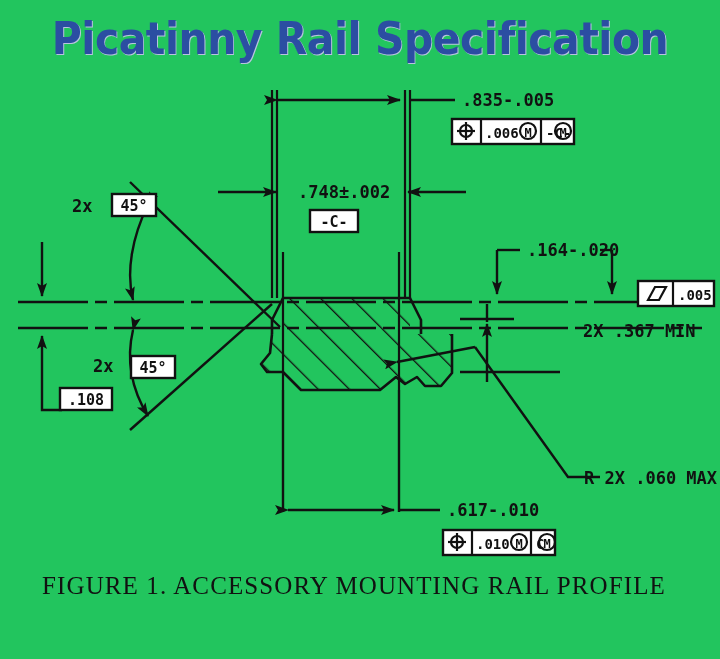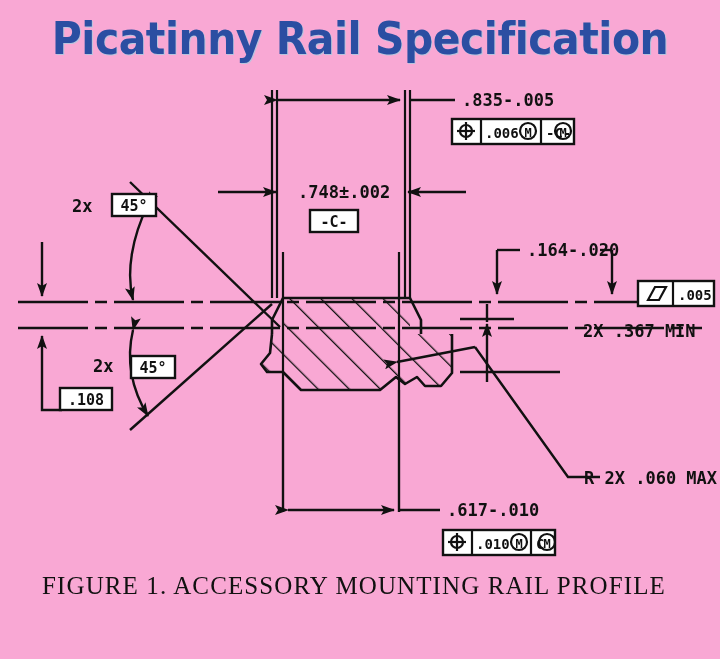--- a/index.html
+++ b/index.html
@@ -4,21 +4,21 @@
 <style>
   html, body {
     margin: 0;
     padding: 0;
     background: #ffffff;
   }
   #page {
     position: relative;
     width: 720px;
     height: 659px;
-    background: #f9a8d4;
+    background: #22c55e;
     overflow: hidden;
     font-family: "Liberation Sans", sans-serif;
   }
   #title {
     position: absolute;
     top: 14px;
     left: 0;
     width: 720px;
     text-align: center;
     font-family: "DejaVu Sans", sans-serif;

